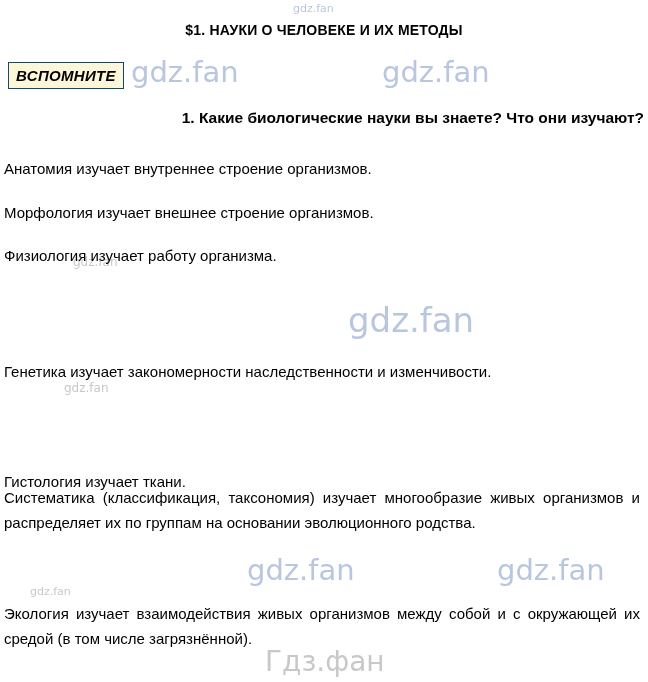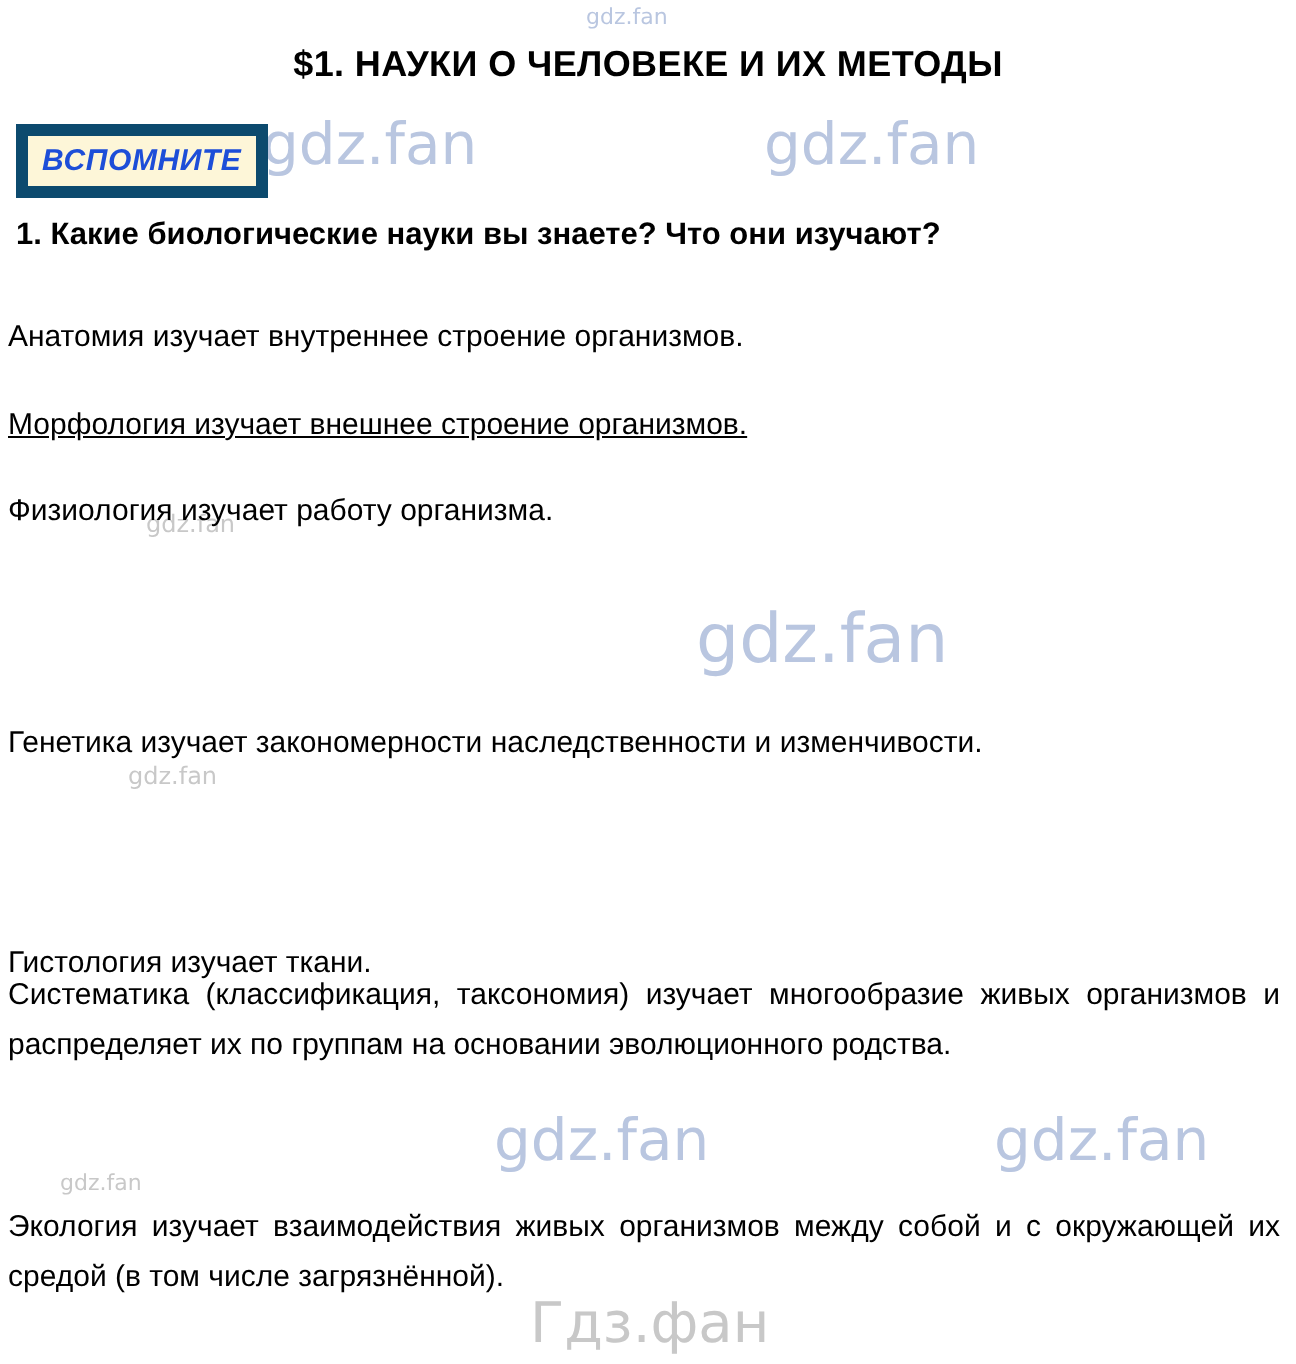--- a/index.html
+++ b/index.html
@@ -36,48 +36,49 @@
   .wm-blue { color: #b9c6e0; }
   .wm-grey { color: #c8c8c8; }
 
   
   .title {
     position: absolute;
     left: 0;
     top: 22px;
     width: 648px;
     text-align: center;
-    font-size: 18px;
+    font-size: 14px;
     font-weight: bold;
     letter-spacing: 0.2px;
   }
 
   
   .badge {
     position: absolute;
     left: 8px;
     top: 62px;
     background: #fdf6d8;
-    border: 6px solid #0c4a6e;
+    border: 1px solid #0c4a6e;
     padding: 4px 7px 4px 7px;
     font-size: 15px;
     font-weight: bold;
     font-style: italic;
-    color: #1d4ed8;
+    color: #000000;
     letter-spacing: 0.3px;
   }
 
   
   .question {
     position: absolute;
     left: 8px;
     top: 109px;
     width: 636px;
     font-size: 15.5px;
     font-weight: bold;
+    text-align: right;
   }
 
   
   .para {
     position: absolute;
     left: 4px;
     width: 636px;
     font-size: 15px;
     line-height: 25px;
     text-align: justify;
@@ -102,20 +103,20 @@
     <div class="wm wm-grey" style="left:265px; top:645px; font-size:28px;">Гдз.фан</div>
   </div>
 
   <div class="title">$1. НАУКИ О ЧЕЛОВЕКЕ И ИХ МЕТОДЫ</div>
 
   <div class="badge">ВСПОМНИТЕ</div>
 
   <div class="question">1. Какие биологические науки вы знаете? Что они изучают?</div>
 
   <div class="para nojust" style="top:156px;">Анатомия изучает внутреннее строение организмов.</div>
-  <div class="para nojust" style="top:200px;text-decoration:underline;">Морфология изучает внешнее строение организмов.</div>
+  <div class="para nojust" style="top:200px;">Морфология изучает внешнее строение организмов.</div>
   <div class="para nojust" style="top:243px;">Физиология изучает работу организма.</div>
   <div class="para nojust" style="top:359px;">Генетика изучает закономерности наследственности и изменчивости.</div>
   <div class="para nojust" style="top:445px;margin-top:24px;">Гистология изучает ткани.</div>
   <div class="para" style="top:485px;">Систематика (классификация, таксономия) изучает многообразие живых организмов и распределяет их по группам на основании эволюционного родства.</div>
   <div class="para" style="top:601px;">Экология изучает взаимодействия живых организмов между собой и с окружающей их средой (в том числе загрязнённой).</div>
 
 </div>
 
 </body></html>

